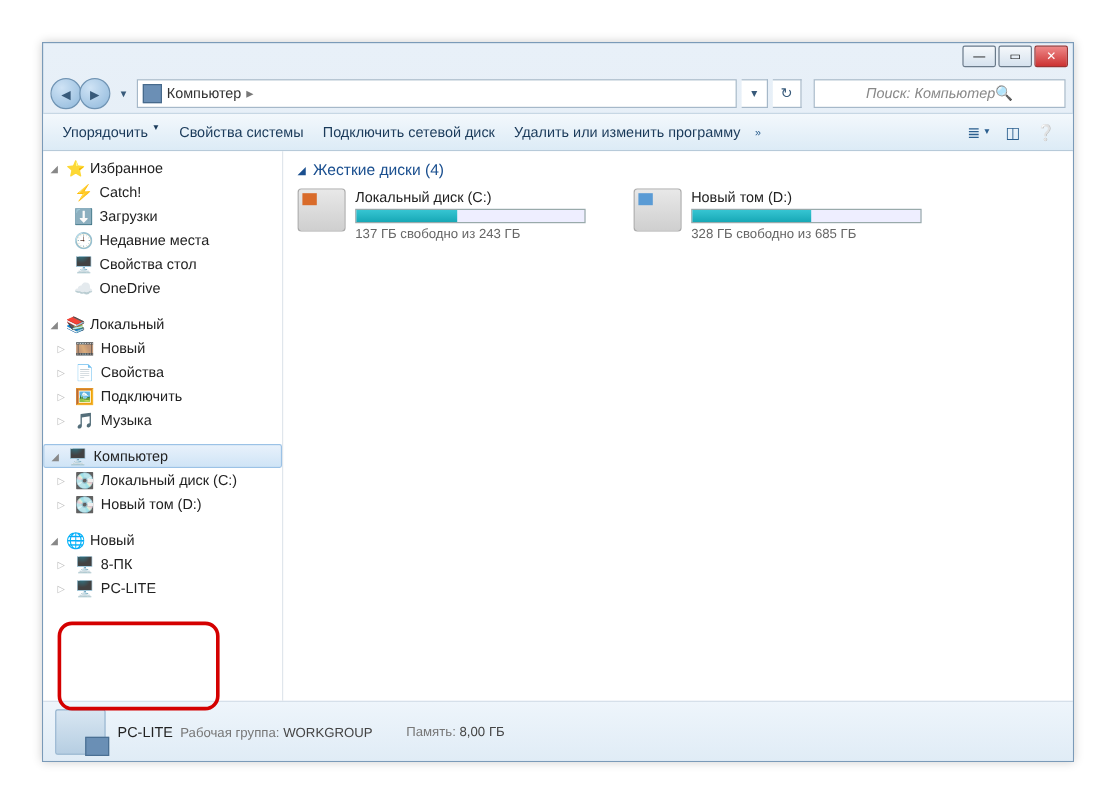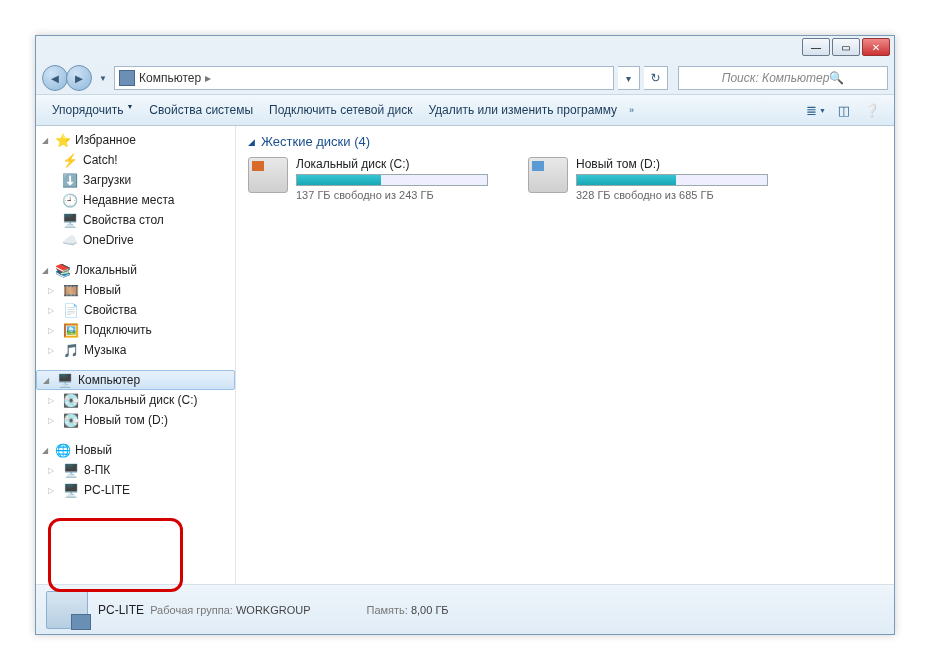--- a/index.html
+++ b/index.html
@@ -250,20 +250,20 @@
         </div>
       </div>
     </div>
   </div>
 
   <div class="details">
     <div class="big-ico"></div>
     <div class="col">
       <div><span class="name">PC-LITE</span>&nbsp;&nbsp;<span class="lblg">Рабочая группа:</span> <span>WORKGROUP</span></div>
     </div>
-    <div class="col" style="margin-left:46px">
+    <div class="col" style="margin-left:18px">
       <div><span class="lblg">Память:</span> <span>8,00 ГБ</span></div>
     </div>
   </div>
 
 </div>
 
 <div class="red-annot" style="left:48px; top:518px; width:135px; height:74px;"></div>
 
 </body></html>

